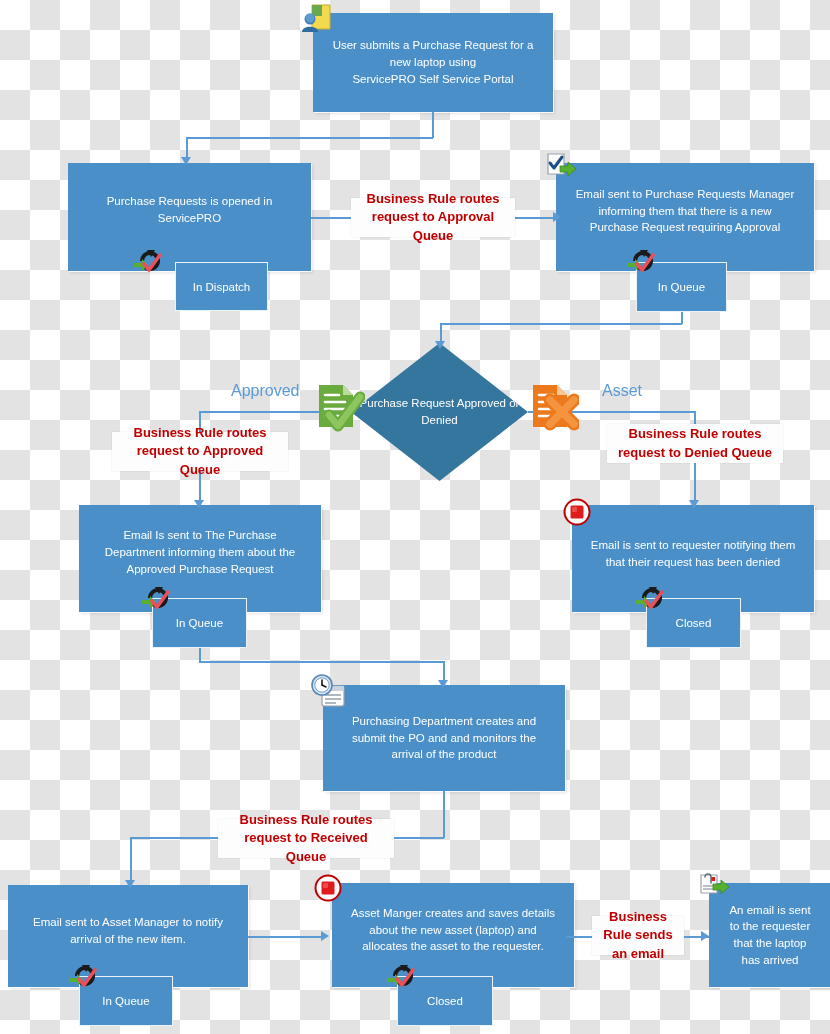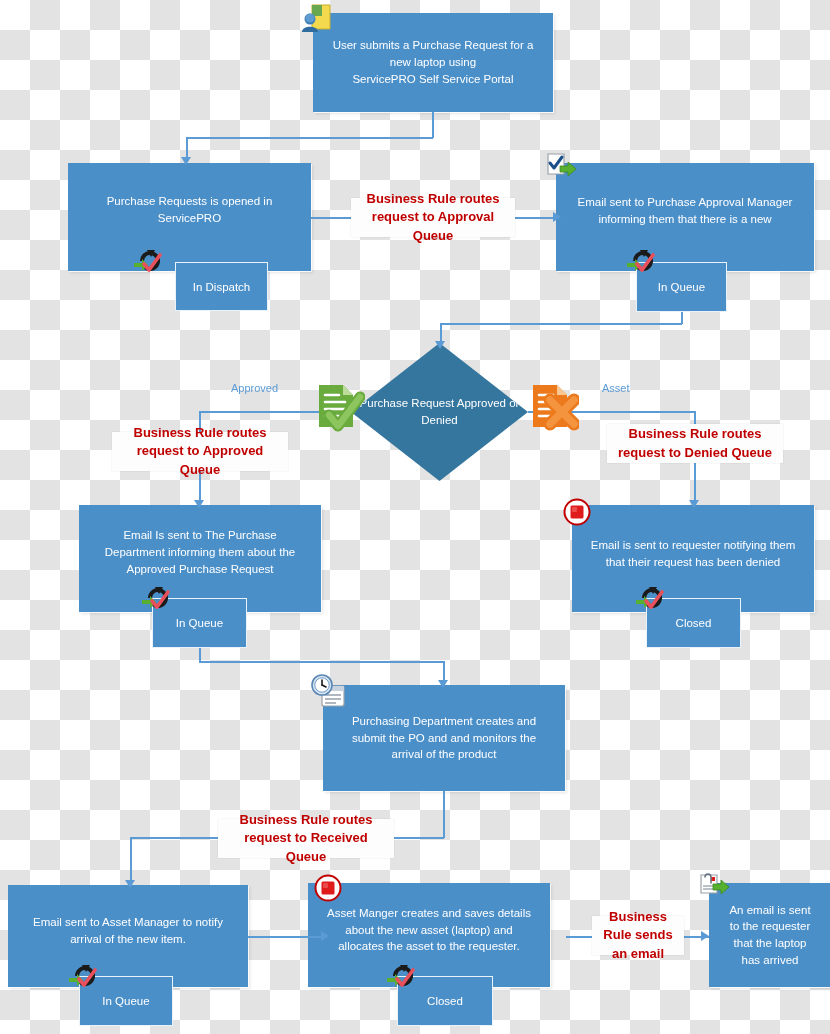--- a/index.html
+++ b/index.html
@@ -66,21 +66,21 @@
     box-sizing:border-box;
     padding:3px 6px;
     z-index:7;
     box-shadow:0 0 1px rgba(0,0,0,.18);
   }
 
   
   .branch-label{
     position:absolute;
     color:#5b9bd5;
-    font-size:11px;
+    font-size:16px;
     z-index:7;
   }
 
   
   .conn{position:absolute;background:#5b9bd5;z-index:1;}
   .conn.h{height:1.5px;}
   .conn.v{width:1.5px;}
   .arrow{position:absolute;width:0;height:0;z-index:2;}
   .arrow.down{border-left:5px solid transparent;border-right:5px solid transparent;border-top:8px solid #5b9bd5;}
   .arrow.right{border-top:5px solid transparent;border-bottom:5px solid transparent;border-left:8px solid #5b9bd5;}
@@ -171,22 +171,23 @@
 
   <div class="rule" style="left:351px;top:198px;width:164px;height:39px;">
     <div>
       <span>Business Rule routes</span>
       <span>request to Approval Queue</span>
     </div>
   </div>
 
   <div class="box" style="left:556px;top:163px;width:258px;height:108px;">
     <div style="margin-top:-12px;">
-      <span>Email sent to Purchase Approval Manager</span>
+      <span>Email sent to Purchase Requests Manager</span>
       <span>informing them that there is a new</span>
+      <span>Purchase Request requiring Approval</span>
     </div>
   </div>
   <div class="ic" style="left:546px;top:152px;">
     <svg width="34" height="30" viewBox="0 0 34 30">
       <path d="M2 2 L18 2 L18 22 L2 22 Z" fill="#ffffff" stroke="#9aa2ab" stroke-width="1.2"></path>
       <path d="M4 11 L8 16 L16 5" fill="none" stroke="#1a4f8a" stroke-width="3" stroke-linecap="round" stroke-linejoin="round"></path>
       <path d="M14 14 L22 14 L22 10 L30 17 L22 24 L22 20 L14 20 Z" fill="#58b030" stroke="#3c8a1e" stroke-width="0.8"></path>
     </svg>
   </div>
   <div class="status" style="left:636px;top:262px;width:91px;height:50px;">
@@ -339,21 +340,21 @@
   </div>
   <div class="ic-status" style="left:68px;top:962px;">
     <svg width="32" height="28" viewBox="0 0 32 28">
       <path d="M9 14 a8 8 0 1 1 3 6.2" fill="none" stroke="#1b1b1b" stroke-width="4"></path>
       <path d="M14 3 L22 3 L18 10 Z" fill="#1b1b1b"></path>
       <path d="M1 16 L9 16 L9 12 L15 18 L9 24 L9 20 L1 20 Z" fill="#58b030"></path>
       <path d="M11 17 L16 23 L27 8" fill="none" stroke="#e8505b" stroke-width="3.6" stroke-linecap="round" stroke-linejoin="round"></path>
     </svg>
   </div>
 
-  <div class="box" style="left:308px;top:883px;width:242px;height:104px;">
+  <div class="box" style="left:332px;top:883px;width:242px;height:104px;">
     <div style="margin-top:-10px;">
       <span>Asset Manger creates and saves details</span>
       <span>about the new asset (laptop) and</span>
       <span>allocates the asset to the requester.</span>
     </div>
   </div>
   <div class="ic" style="left:314px;top:874px;">
     <svg width="28" height="28" viewBox="0 0 28 28">
       <circle cx="14" cy="14" r="12.5" fill="#ffffff" stroke="#c00000" stroke-width="2"></circle>
       <rect x="7.5" y="7.5" width="13" height="13" rx="1.5" fill="#e01b1b"></rect>

